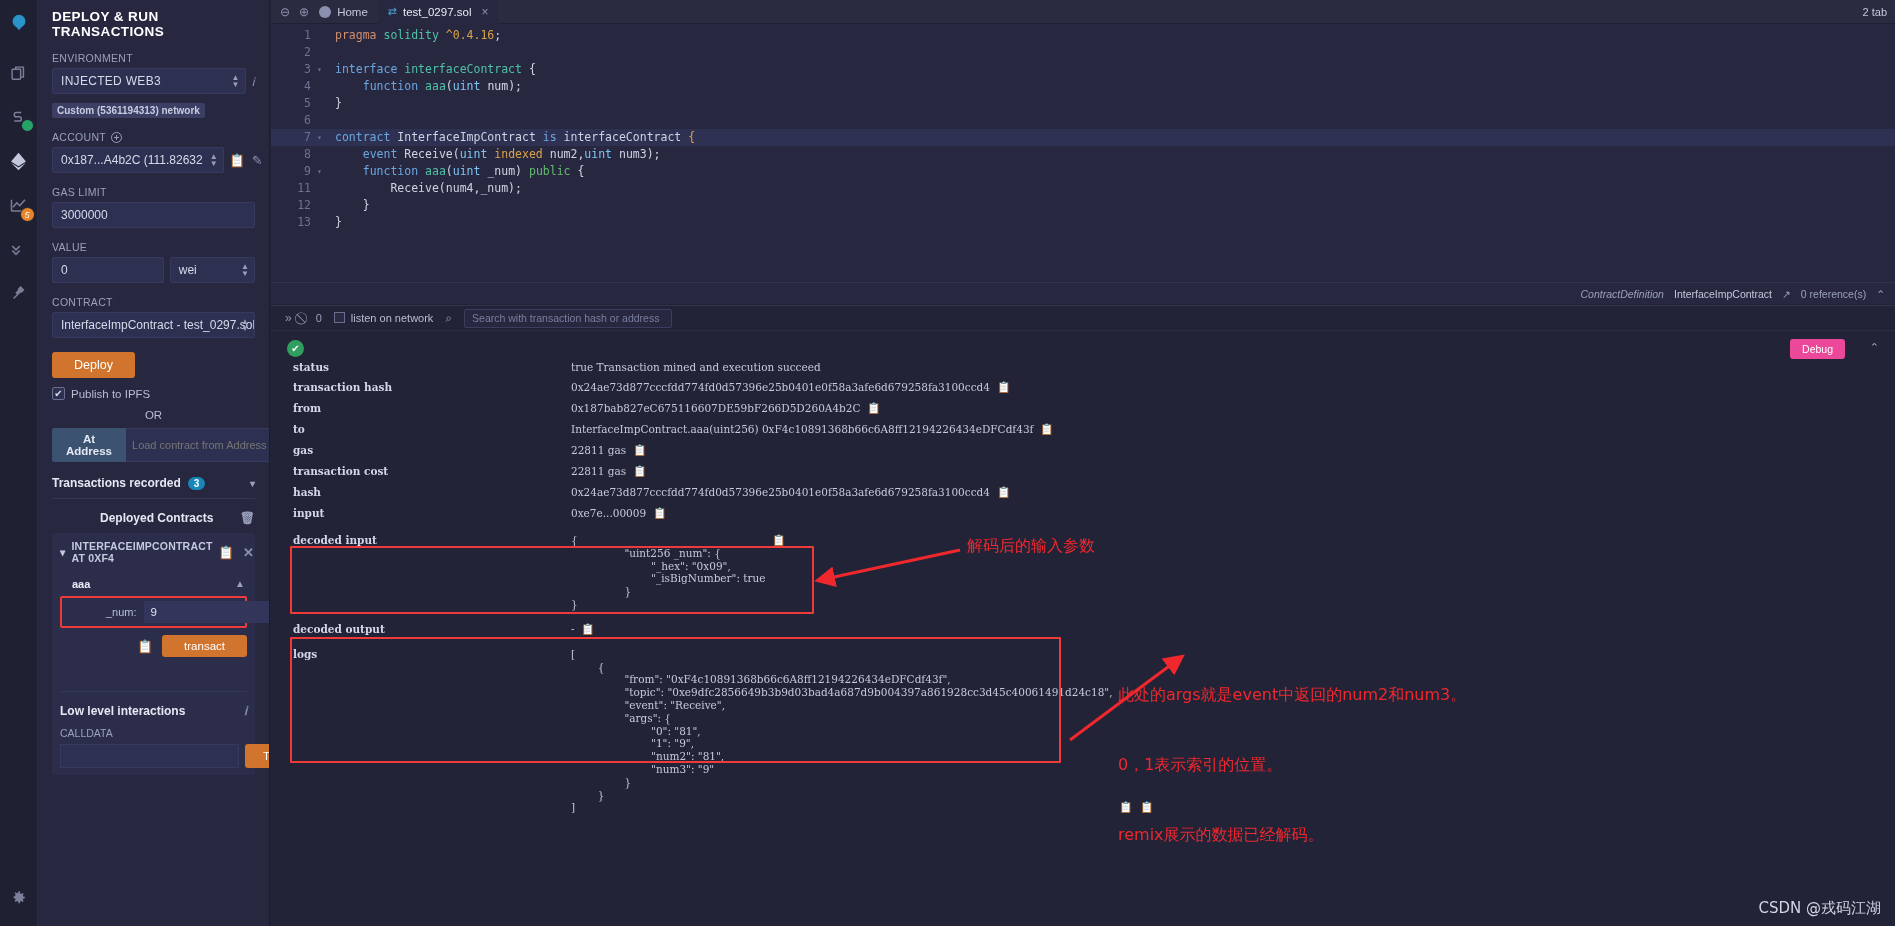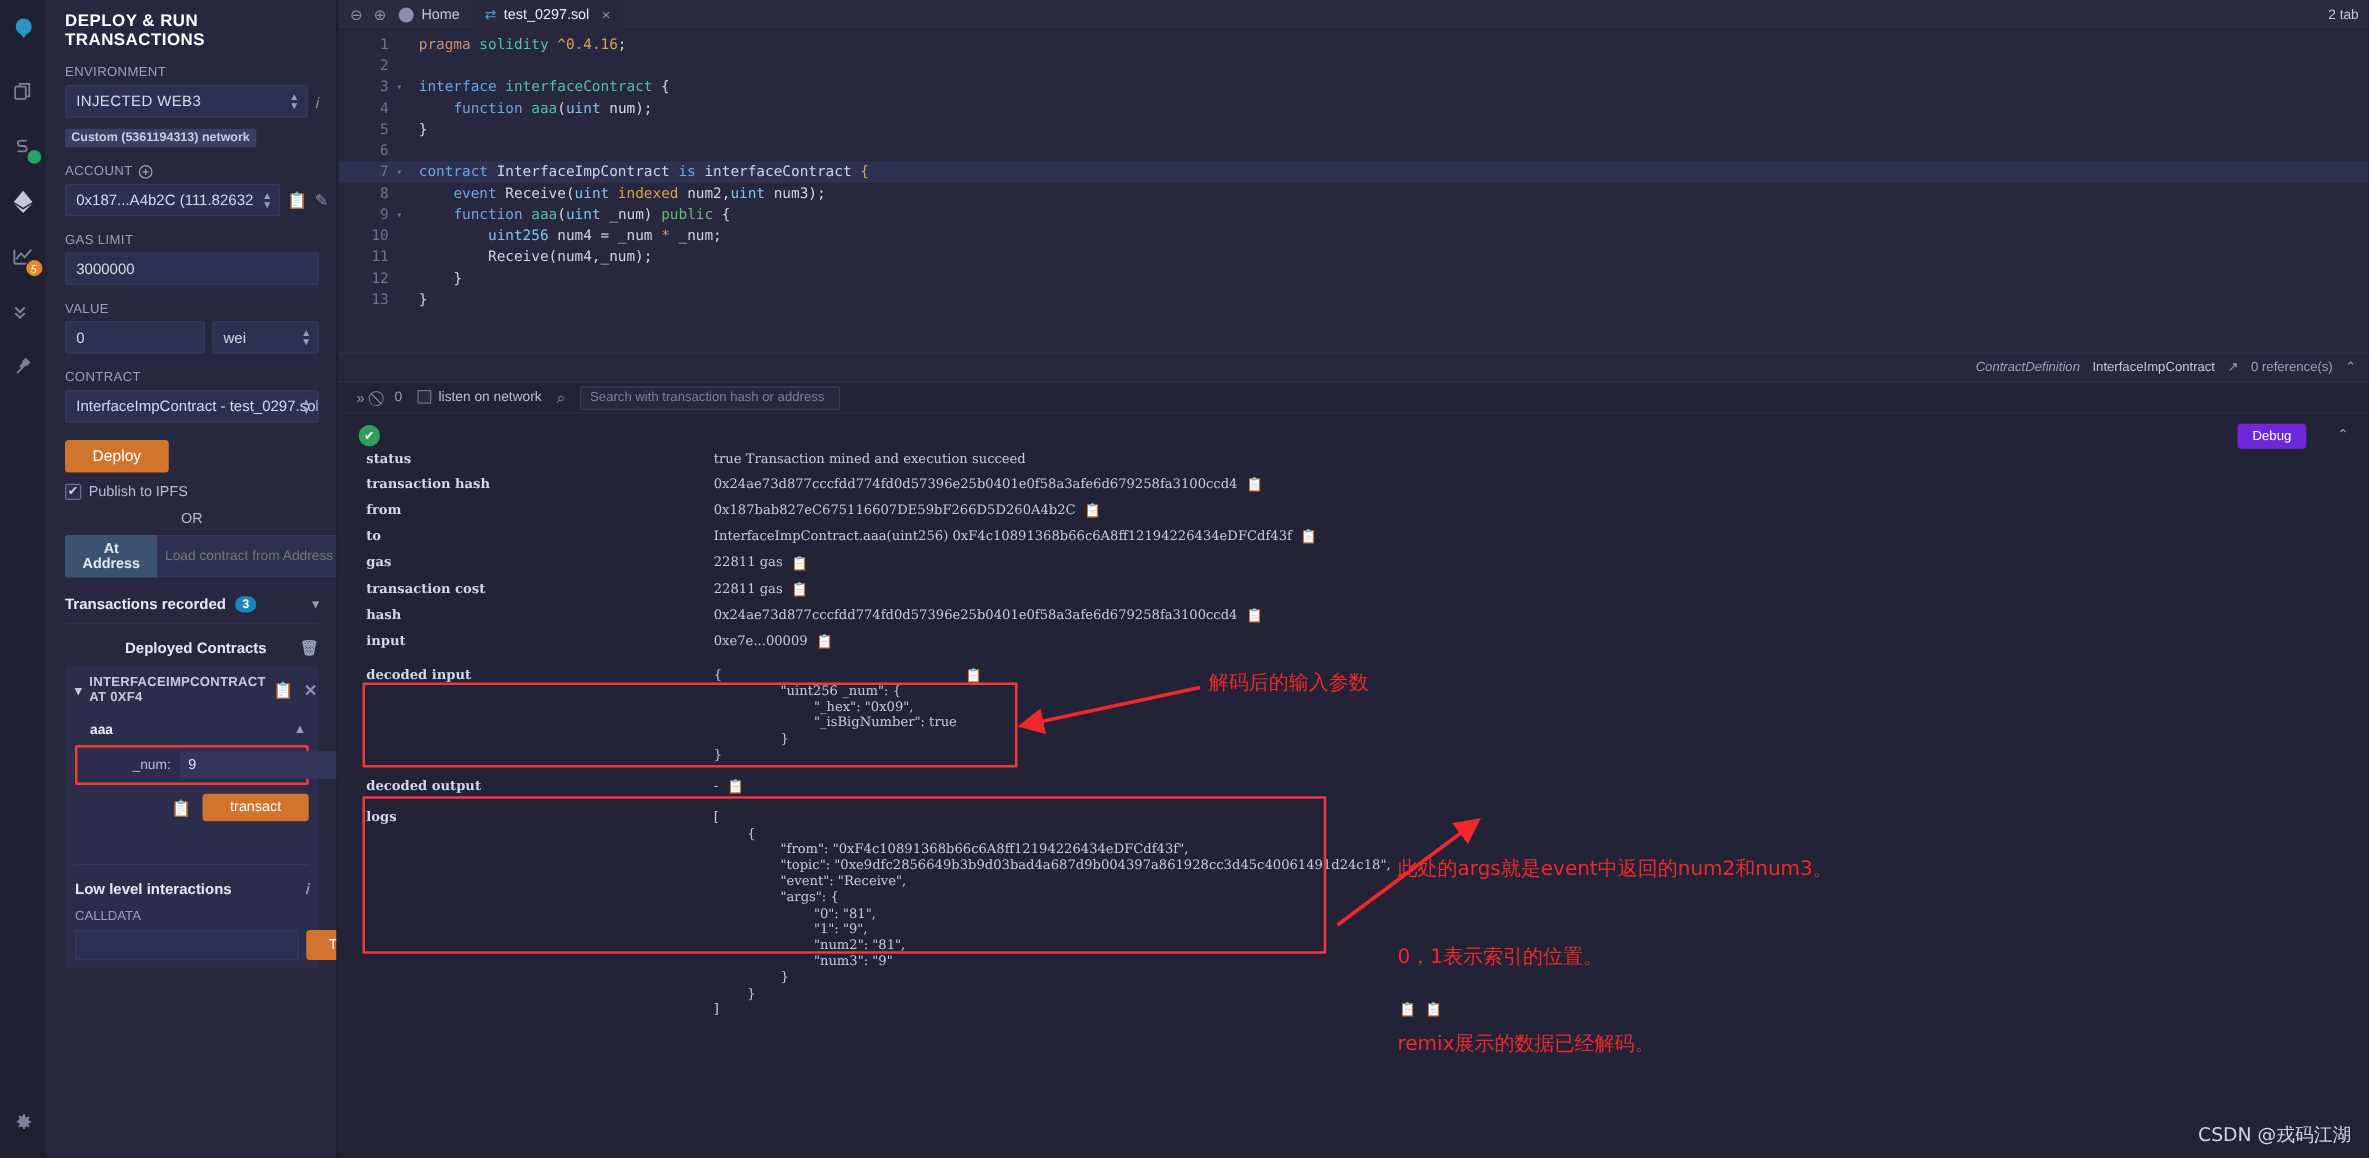--- a/index.html
+++ b/index.html
@@ -241,21 +241,21 @@
   .txline {
     display:flex; align-items:center; gap:10px; padding: 9px 0 0 16px;
     font-family:"DejaVu Serif", serif; font-size: 10.5px; color:#c6cadf;
   }
   .ok-circ {
     width:17px;height:17px;border-radius:50%;background:#2f9e5e;color:#fff;
     display:flex;align-items:center;justify-content:center;font-size:10px;flex:none;
   }
   .txline b{ color:#e4e7f3; }
   .debug-btn{
-    position:absolute; right:50px; top:8px; background:#6d28d9; color:#fff;
+    position:absolute; right:50px; top:8px; background:#ec4899; color:#fff;
     border:none; border-radius:3px; font-size:10.5px; padding:4px 12px; cursor:pointer;
     font-family:"Liberation Sans",sans-serif;
   }
   .term-caret{ position:absolute; right:16px; top:10px; color:#9aa0bb; font-size:11px;}
 
   .drow {
     display:flex; padding: 4px 0; font-family:"DejaVu Serif", serif;
     font-size: 10.5px; align-items:flex-start;
   }
   .dkey { width: 300px; padding-left: 22px; color:#d3d7e8; font-weight:bold; flex:none;}
@@ -472,21 +472,20 @@
   <div id="editor">
       <div class="cl"><span class="gut">1</span><span class="fold"></span><span class="code"><span class="k-kw">pragma</span> <span class="k-grn">solidity</span> <span class="k-ver">^0.4.16</span><span class="k-wht">;</span></span></div>
       <div class="cl"><span class="gut">2</span><span class="fold"></span><span class="code"></span></div>
       <div class="cl"><span class="gut">3</span><span class="fold">▾</span><span class="code"><span class="k-blue">interface</span> <span class="k-grn">interfaceContract</span> <span class="k-wht">{</span></span></div>
       <div class="cl"><span class="gut">4</span><span class="fold"></span><span class="code">    <span class="k-blue">function</span> <span class="k-fn">aaa</span><span class="k-wht">(</span><span class="k-type">uint</span> num<span class="k-wht">);</span></span></div>
       <div class="cl"><span class="gut">5</span><span class="fold"></span><span class="code"><span class="k-wht">}</span></span></div>
       <div class="cl"><span class="gut">6</span><span class="fold"></span><span class="code"></span></div>
       <div class="cl hl"><span class="gut">7</span><span class="fold">▾</span><span class="code"><span class="k-blue">contract</span> <span class="k-wht">InterfaceImpContract</span> <span class="k-blue">is</span> <span class="k-wht">interfaceContract</span> <span class="k-ind">{</span></span></div>
       <div class="cl"><span class="gut">8</span><span class="fold"></span><span class="code">    <span class="k-blue">event</span> <span class="k-wht">Receive(</span><span class="k-type">uint</span> <span class="k-ind">indexed</span> <span class="k-wht">num2,</span><span class="k-type">uint</span> <span class="k-wht">num3);</span></span></div>
       <div class="cl"><span class="gut">9</span><span class="fold">▾</span><span class="code">    <span class="k-blue">function</span> <span class="k-fn">aaa</span><span class="k-wht">(</span><span class="k-type">uint</span> <span class="k-wht">_num)</span> <span class="k-pub">public</span> <span class="k-wht">{</span></span></div>
-      <div class="cl"><span class="gut">10</span><span class="fold"></span><span class="code">        <span class="k-type">uint256</span> <span class="k-wht">num4 = _num</span> <span class="k-kw">*</span> <span class="k-wht">_num;</span></span></div>
       <div class="cl"><span class="gut">11</span><span class="fold"></span><span class="code">        <span class="k-wht">Receive(num4,_num);</span></span></div>
       <div class="cl"><span class="gut">12</span><span class="fold"></span><span class="code">    <span class="k-wht">}</span></span></div>
       <div class="cl"><span class="gut">13</span><span class="fold"></span><span class="code"><span class="k-wht">}</span></span></div>
     </div>
 
   <div id="editor-status">
     <span>ContractDefinition</span>
     <span class="nm">InterfaceImpContract</span>
     <span class="ar">↗</span>
     <span class="ar">0 reference(s)</span>

